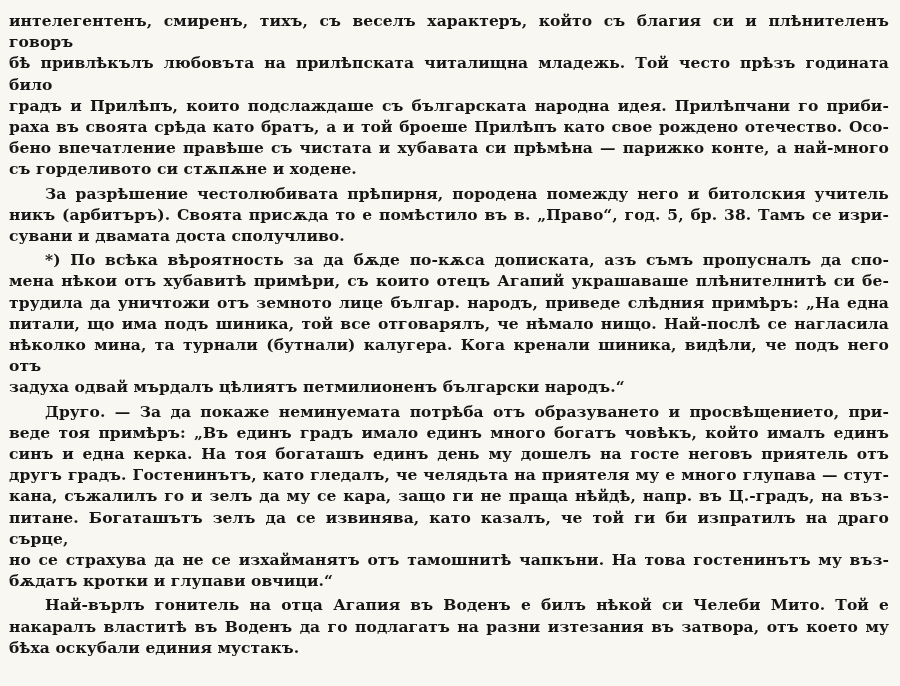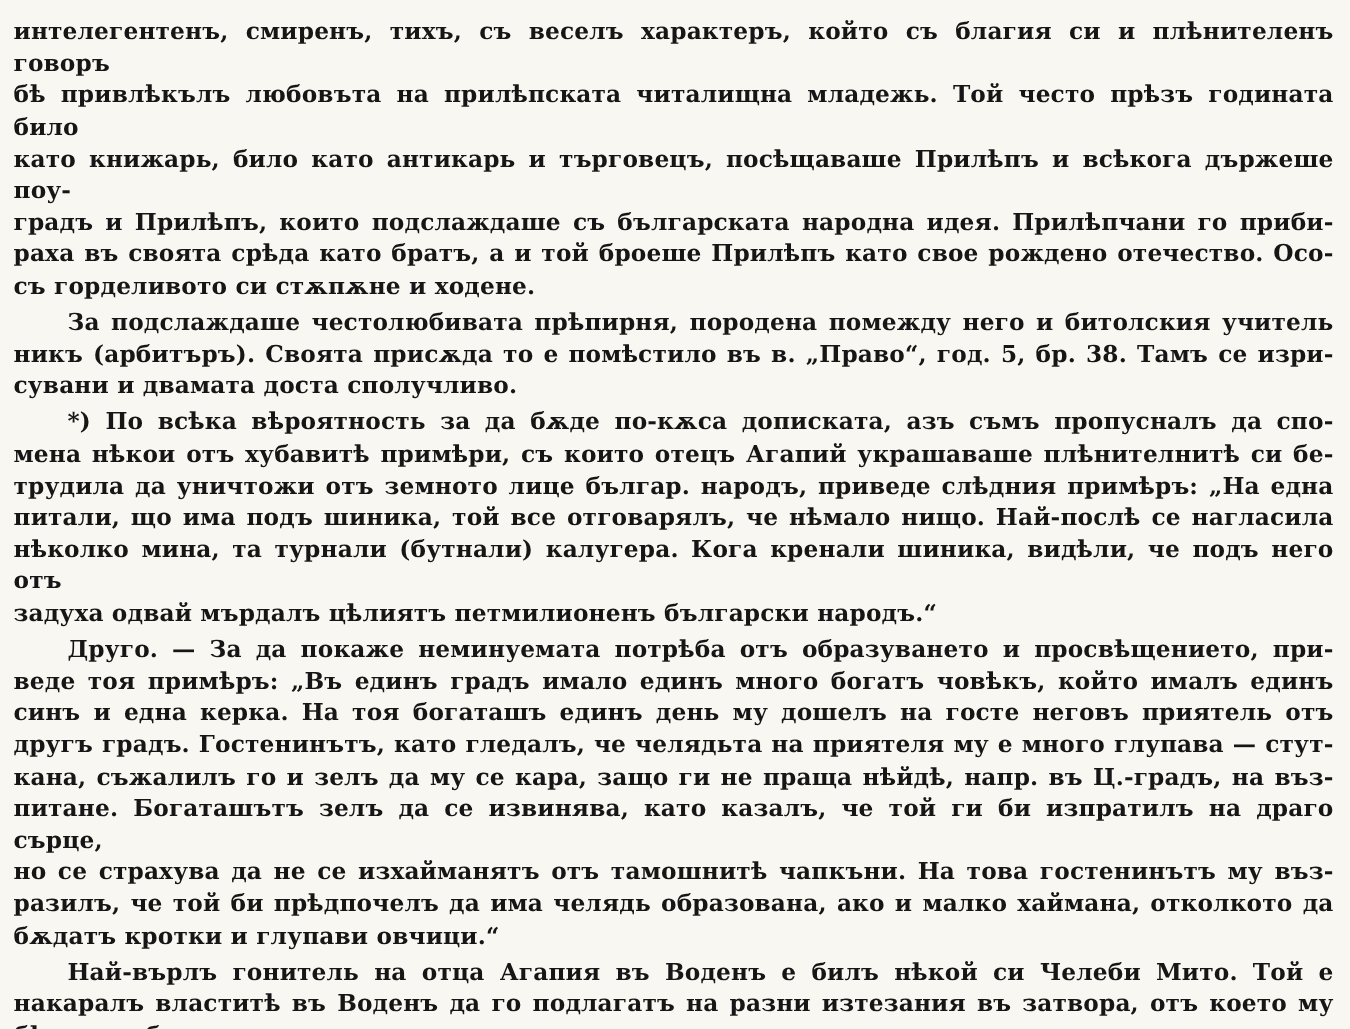--- a/index.html
+++ b/index.html
@@ -27,28 +27,28 @@
   .line.indent { text-indent: 36px; }
 </style>
 </head>
 <body>
 
 <div class="page">
 
   <div class="para">
     <div class="line">интелегентенъ, смиренъ, тихъ, съ веселъ характеръ, който съ благия си и плѣнителенъ говоръ</div>
     <div class="line">бѣ привлѣкълъ любовъта на прилѣпската читалищна младежь. Той често прѣзъ годината било</div>
-    <div class="line">като книжарь, било като антикарь и търговецъ, посѣщаваше Прилѣпъ и всѣкога държеше поу-</div>
     <div class="line">градъ и Прилѣпъ, които подслаждаше съ българската народна идея. Прилѣпчани го приби-</div>
     <div class="line">раха въ своята срѣда като братъ, а и той броеше Прилѣпъ като свое рождено отечество. Осо-</div>
+    <div class="line">бено впечатление правѣше съ чистата и хубавата си прѣмѣна — парижко конте, а най-много</div>
     <div class="line last">съ горделивото си стѫпѫне и ходене.</div>
   </div>
 
   <div class="para">
-    <div class="line indent">За подслаждаше честолюбивата прѣпирня, породена помежду него и битолския учитель</div>
+    <div class="line indent">За разрѣшение честолюбивата прѣпирня, породена помежду него и битолския учитель</div>
     <div class="line">никъ (арбитъръ). Своята присѫда то е помѣстило въ в. „Право“, год. 5, бр. 38. Тамъ се изри-</div>
     <div class="line last">сувани и двамата доста сполучливо.</div>
   </div>
 
   <div class="para">
     <div class="line indent">*) По всѣка вѣроятность за да бѫде по-кѫса дописката, азъ съмъ пропусналъ да спо-</div>
     <div class="line">мена нѣкои отъ хубавитѣ примѣри, съ които отецъ Агапий украшаваше плѣнителнитѣ си бе-</div>
     <div class="line">трудила да уничтожи отъ земното лице българ. народъ, приведе слѣдния примѣръ: „На една</div>
     <div class="line">питали, що има подъ шиника, той все отговарялъ, че нѣмало нищо. Най-послѣ се нагласила</div>
     <div class="line">нѣколко мина, та турнали (бутнали) калугера. Кога кренали шиника, видѣли, че подъ него отъ</div>
@@ -56,21 +56,20 @@
   </div>
 
   <div class="para">
     <div class="line indent">Друго. — За да покаже неминуемата потрѣба отъ образуването и просвѣщението, при-</div>
     <div class="line">веде тоя примѣръ: „Въ единъ градъ имало единъ много богатъ човѣкъ, който ималъ единъ</div>
     <div class="line">синъ и една керка. На тоя богаташъ единъ день му дошелъ на госте неговъ приятель отъ</div>
     <div class="line">другъ градъ. Гостенинътъ, като гледалъ, че челядьта на приятеля му е много глупава — стут-</div>
     <div class="line">кана, съжалилъ го и зелъ да му се кара, защо ги не праща нѣйдѣ, напр. въ Ц.-градъ, на въз-</div>
     <div class="line">питане. Богаташътъ зелъ да се извинява, като казалъ, че той ги би изпратилъ на драго сърце,</div>
     <div class="line">но се страхува да не се изхайманятъ отъ тамошнитѣ чапкъни. На това гостенинътъ му въз-</div>
-    <div class="line">разилъ, че той би прѣдпочелъ да има челядь образована, ако и малко хаймана, отколкото да</div>
     <div class="line last">бѫдатъ кротки и глупави овчици.“</div>
   </div>
 
   <div class="para">
     <div class="line indent">Най-върлъ гонитель на отца Агапия въ Воденъ е билъ нѣкой си Челеби Мито. Той е</div>
     <div class="line">накаралъ властитѣ въ Воденъ да го подлагатъ на разни изтезания въ затвора, отъ което му</div>
     <div class="line last">бѣха оскубали единия мустакъ.</div>
   </div>
 
 </div>

